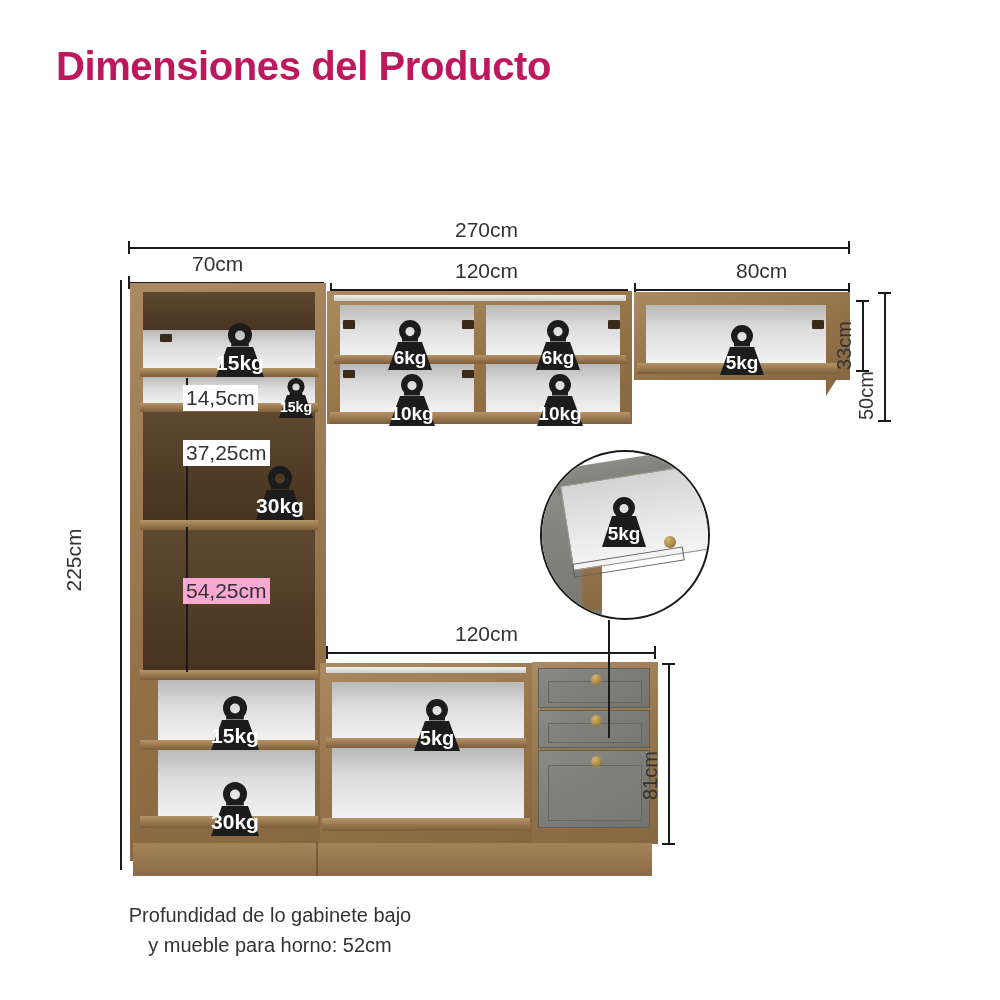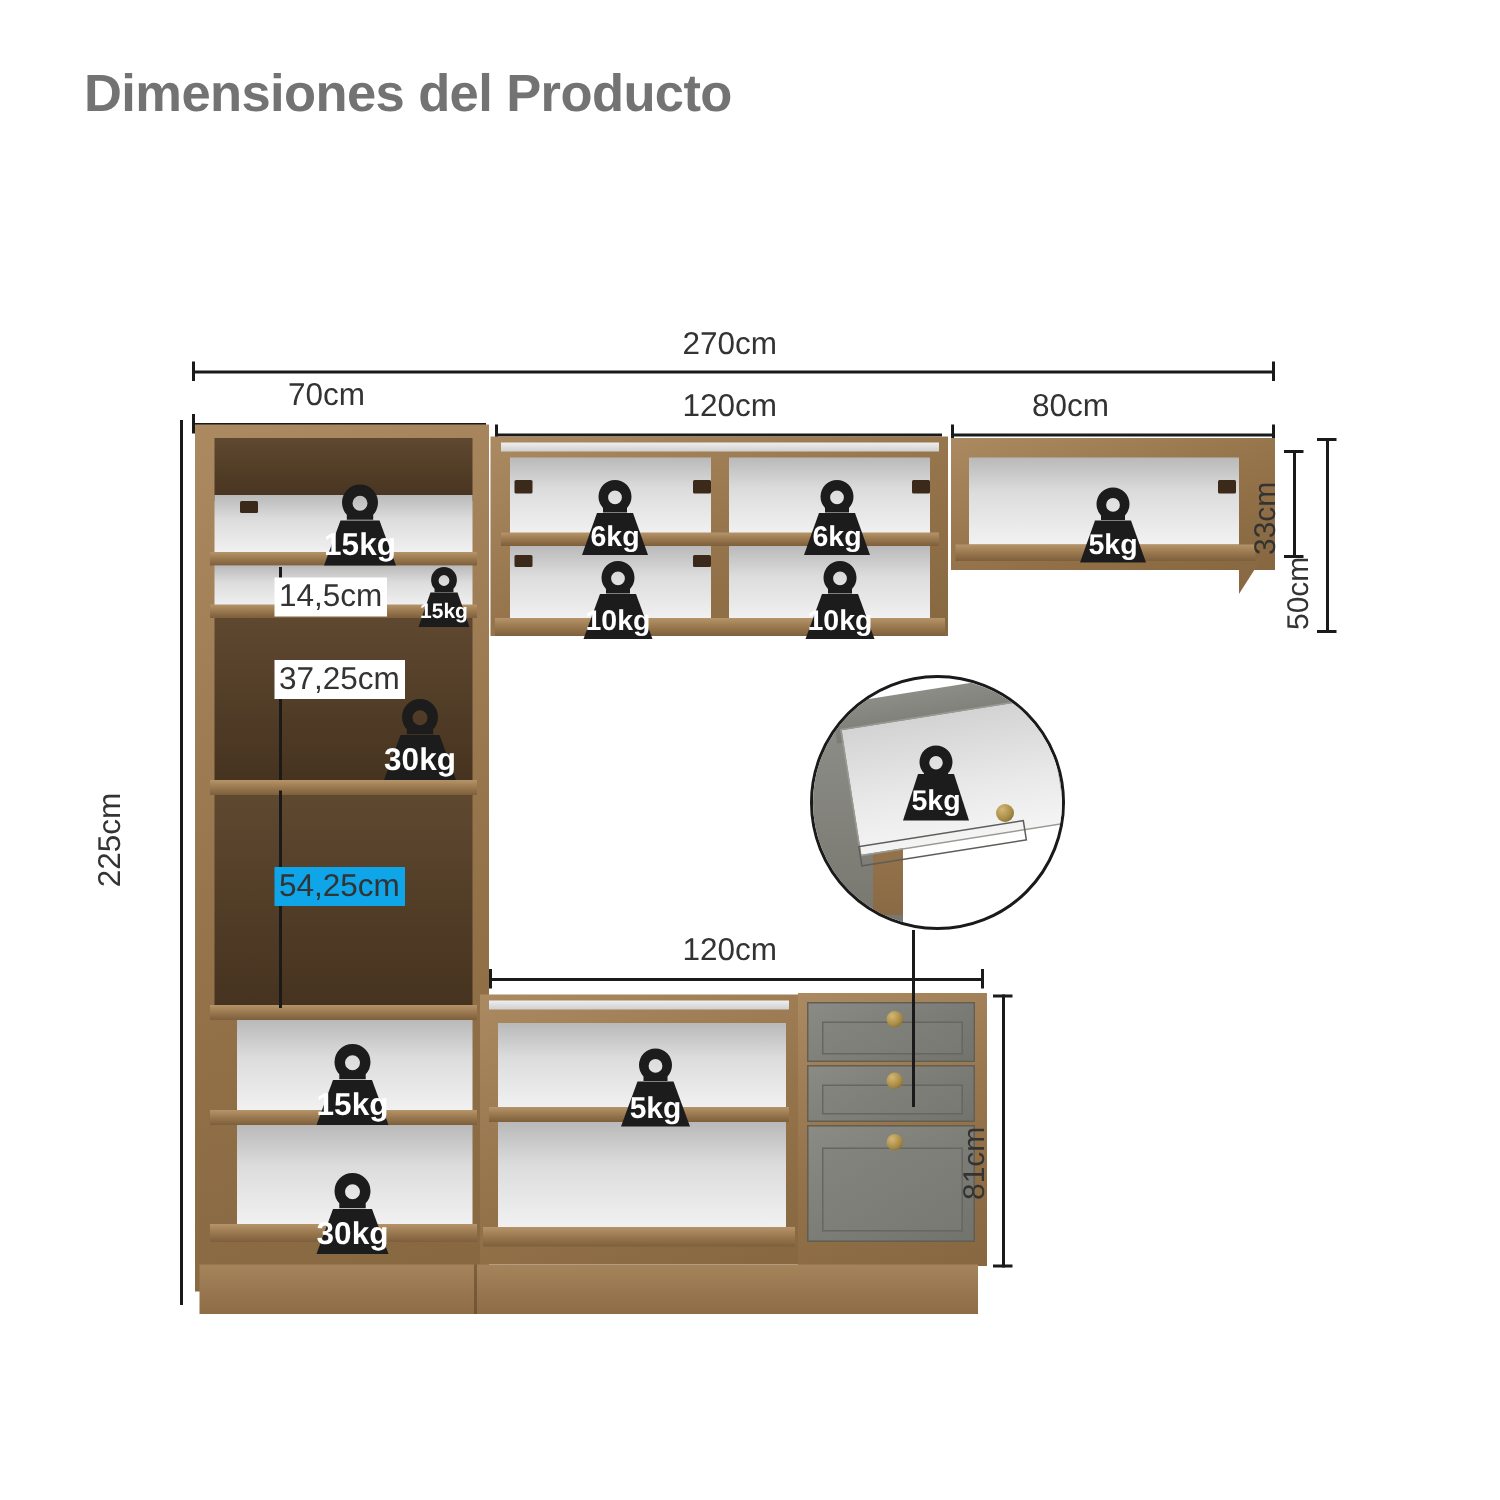--- a/index.html
+++ b/index.html
@@ -8,22 +8,22 @@
     background: #ffffff;
     font-family: "Liberation Sans", sans-serif;
     overflow: hidden;
   }
   #root { position: relative; width: 1000px; height: 1000px; }
 
   
   .title {
     position: absolute; left: 56px; top: 42px;
     width: 560px;
-    font-size: 35px; font-weight: bold; line-height: 1.22;
-    color: #737373; letter-spacing: -0.4px;
+    font-size: 40px; font-weight: bold; line-height: 1.22;
+    color: #be185d; letter-spacing: -0.4px;
   }
 
   
   .dim-label {
     position: absolute;
     font-size: 21px; color: #333333;
     white-space: nowrap;
   }
   .dim-label.small { font-size: 20px; }
   .rule-h { position: absolute; height: 2px; background: #1a1a1a; }
@@ -123,21 +123,21 @@
   <div class="tick-v" style="left:848px; top:241px; height:13px;"></div>
 
   <div class="dim-label" style="left:192px; top:252px;">70cm</div>
   <div class="rule-h" style="left:128px; top:282px; width:196px;"></div>
   <div class="tick-v" style="left:128px; top:276px; height:13px;"></div>
 
   <div class="dim-label" style="left:455px; top:259px;">120cm</div>
   <div class="rule-h" style="left:330px; top:289px; width:298px;"></div>
   <div class="tick-v" style="left:330px; top:283px; height:13px;"></div>
 
-  <div class="dim-label" style="left:688px; top:259px;text-align:center;">80cm</div>
+  <div class="dim-label" style="left:736px; top:259px;text-align:center;">80cm</div>
   <div class="rule-h" style="left:634px; top:289px; width:216px;"></div>
   <div class="tick-v" style="left:634px; top:283px; height:13px;"></div>
   <div class="tick-v" style="left:848px; top:283px; height:13px;"></div>
 
   <div class="rule-v" style="left:120px; top:280px; height:590px;"></div>
   <div class="dim-label vlabel" style="left:62px; top:560px; transform:rotate(-90deg) translate(-50%,0); transform-origin:left top;">225cm</div>
 
   <div class="frame" style="left:130px; top:283px; width:196px; height:578px;"></div>
 
   <div class="cavity-dark" style="left:143px; top:292px; width:172px; height:42px;"></div>
@@ -201,21 +201,21 @@
   <div class="tick-v" style="left:878px; top:420px; width:13px; height:2px;"></div>
   <div class="dim-label small vlabel" style="left:878px; top:420px; transform:rotate(-90deg) translate(0,-100%); transform-origin:left top;">50cm</div>
 
   <div class="rule-v" style="left:186px; top:378px; height:30px;"></div>
   <div class="dim-label" style="left:183px; top:385px; background:#ffffff; padding:1px 3px;">14,5cm</div>
 
   <div class="rule-v" style="left:186px; top:440px; height:80px;"></div>
   <div class="dim-label" style="left:183px; top:440px; background:#ffffff; padding:1px 3px;">37,25cm</div>
 
   <div class="rule-v" style="left:186px; top:527px; height:145px;"></div>
-  <div class="dim-label" style="left:183px; top:578px; background:#0ea5e9; padding:1px 3px;">54,25cm</div>
+  <div class="dim-label" style="left:183px; top:578px; background:#f9a8d4; padding:1px 3px;">54,25cm</div>
 
   <div class="dim-label" style="left:455px; top:622px;">120cm</div>
   <div class="rule-h" style="left:326px; top:652px; width:330px;"></div>
   <div class="tick-v" style="left:326px; top:646px; height:13px;"></div>
   <div class="tick-v" style="left:654px; top:646px; height:13px;"></div>
 
   <div class="frame" style="left:320px; top:663px; width:212px; height:180px;"></div>
   <div class="railbar" style="left:326px; top:667px; width:200px; height:6px;"></div>
   <div class="cavity" style="left:332px; top:682px; width:192px; height:58px;"></div>
   <div class="shelf" style="left:326px; top:738px; width:200px; height:10px;"></div>
@@ -373,14 +373,16 @@
   <div class="weight" style="left:437px; top:725px;">
     <svg width="72" height="58" viewBox="0 0 72 58">
       <path d="M36 3 a11 11 0 0 1 11 11 a11 11 0 0 1 -3 7.6 l0 3 l-16 0 l0 -3 a11 11 0 0 1 -3 -7.6 a11 11 0 0 1 11 -11 z
                M36 10 a4.6 4.6 0 0 0 -4.6 4.6 a4.6 4.6 0 0 0 4.6 4.6 a4.6 4.6 0 0 0 4.6 -4.6 a4.6 4.6 0 0 0 -4.6 -4.6 z" fill="#1c1c1c"></path>
       <path d="M24 25 L48 25 L59 55 L13 55 Z" fill="#1c1c1c"></path>
       <text class="wtxt" x="36" y="49" font-size="20">5kg</text>
     </svg>
   </div>
 
 
+  <div class="caption" style="left:100px; top:900px; width:340px;">Profundidad de lo gabinete bajo
+y mueble para horno: 52cm</div>
 
 </div>
 
 </body></html>

